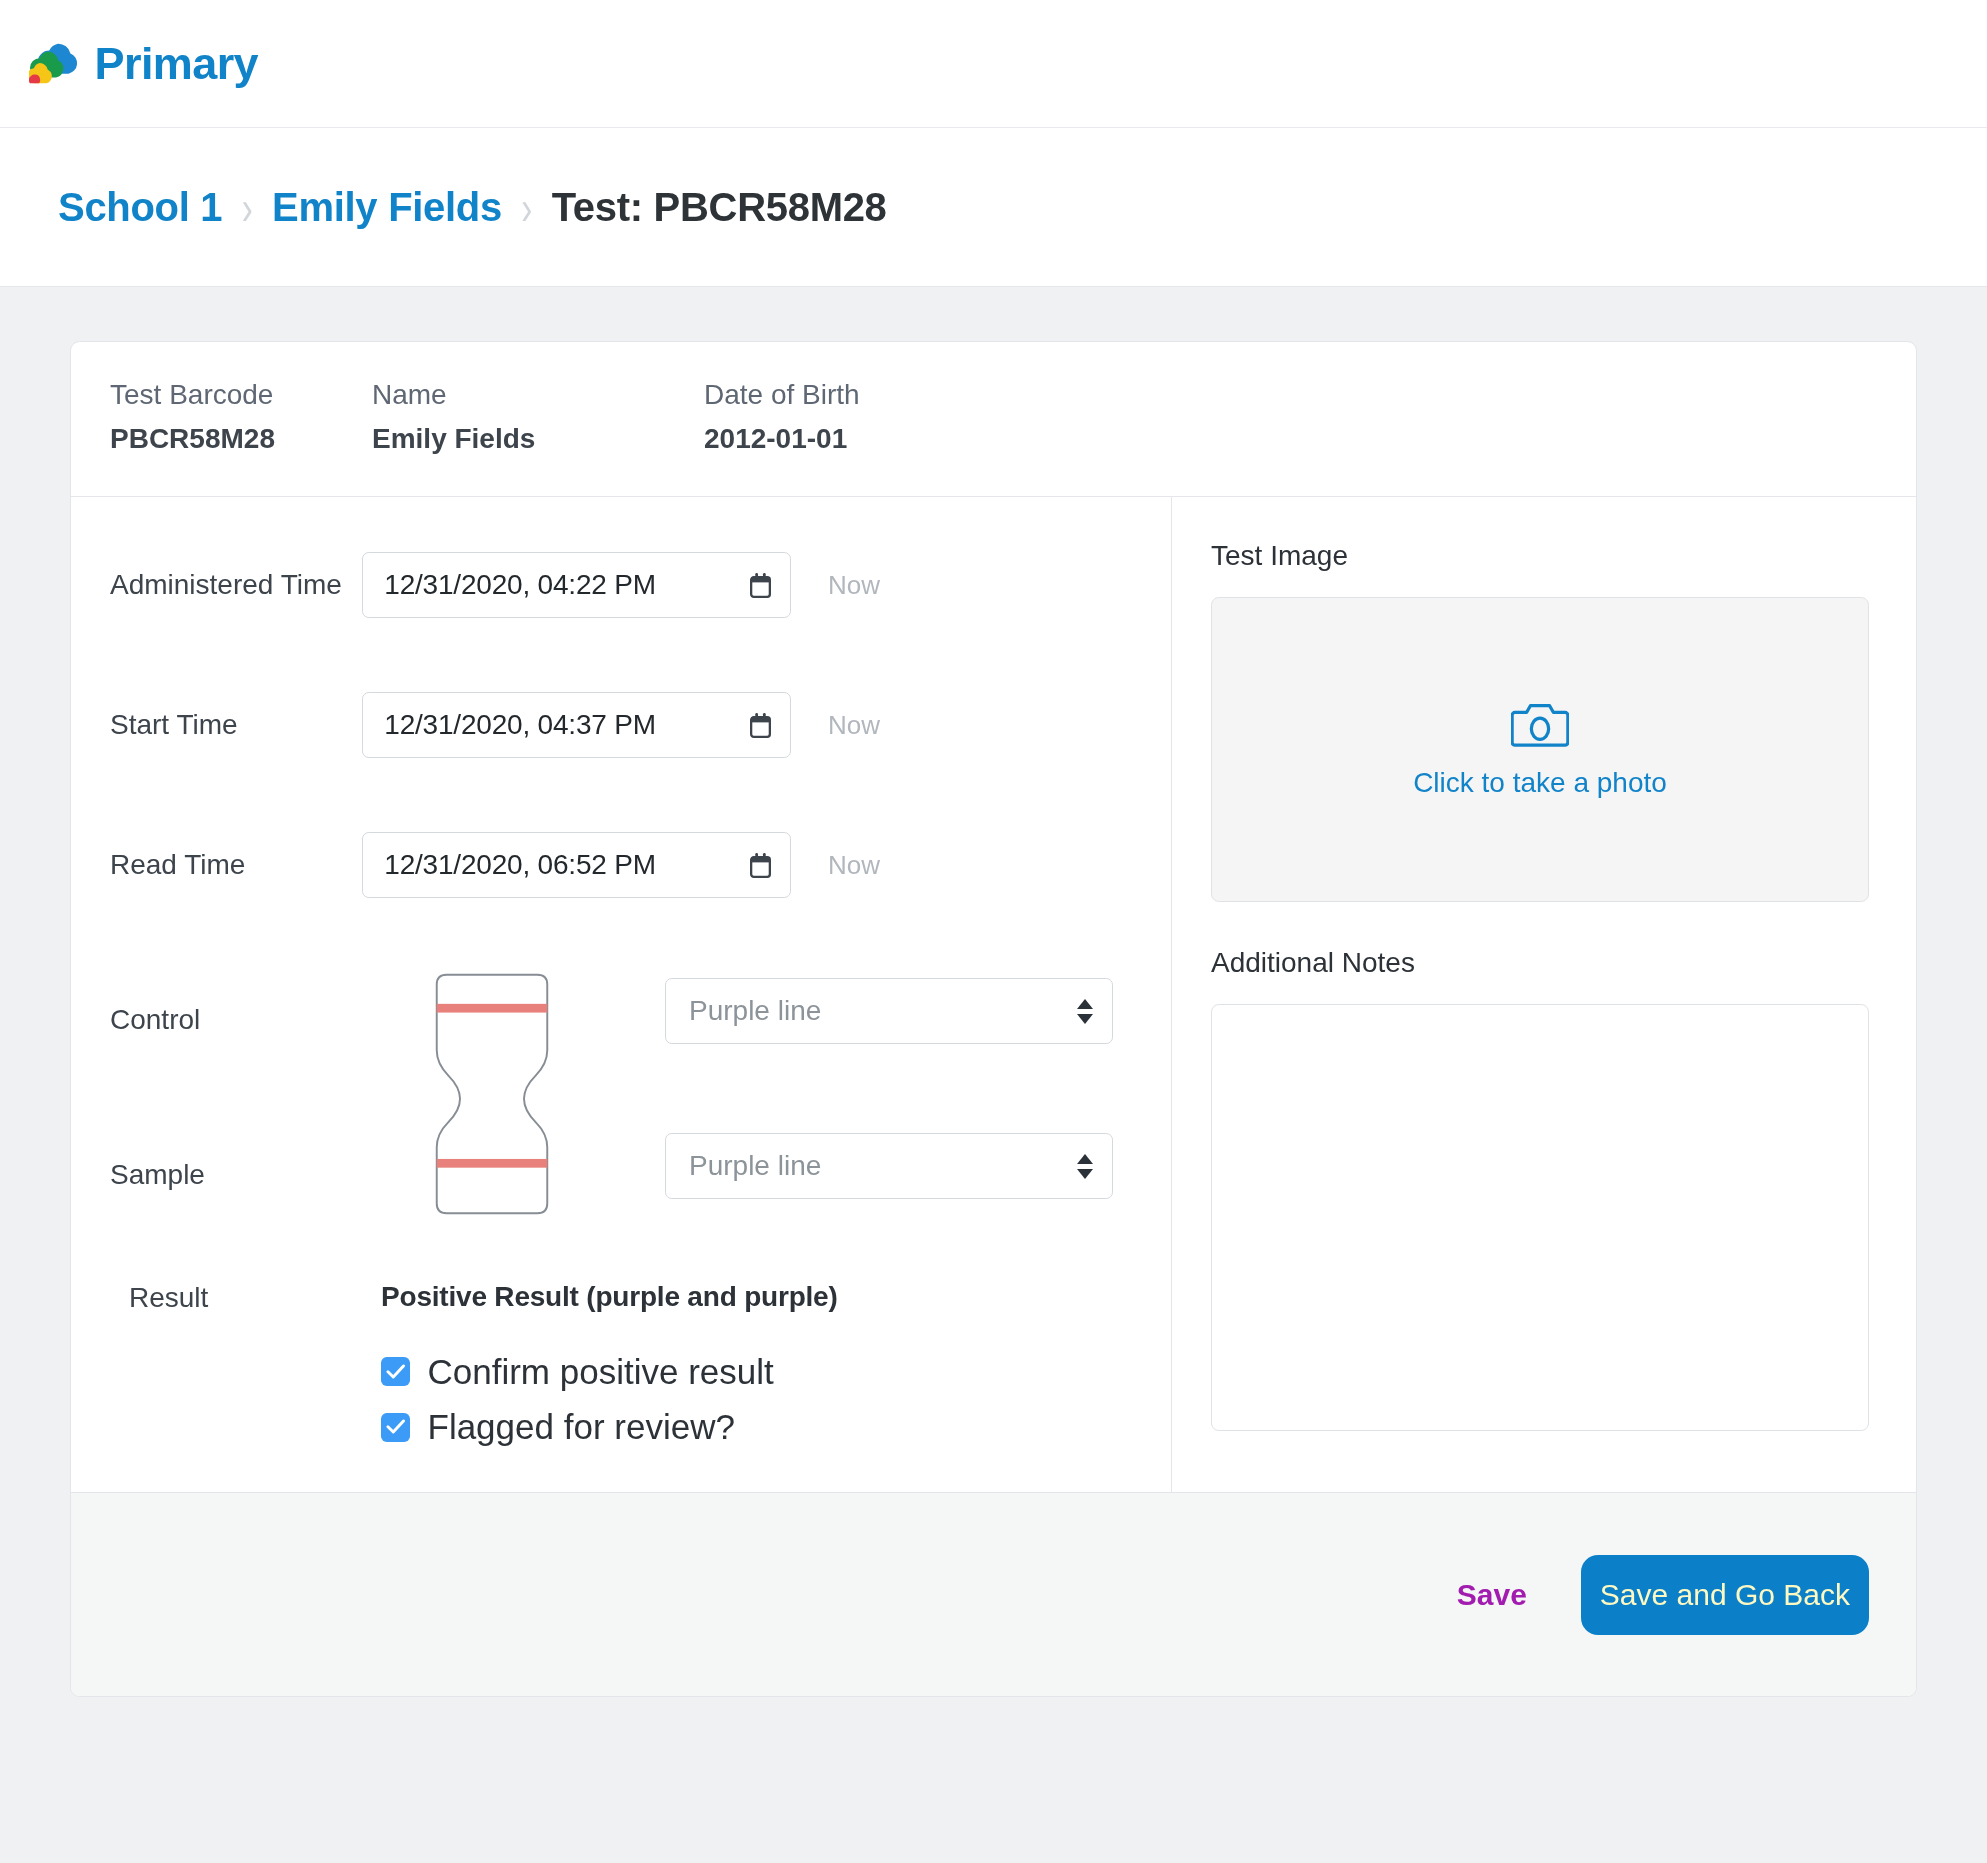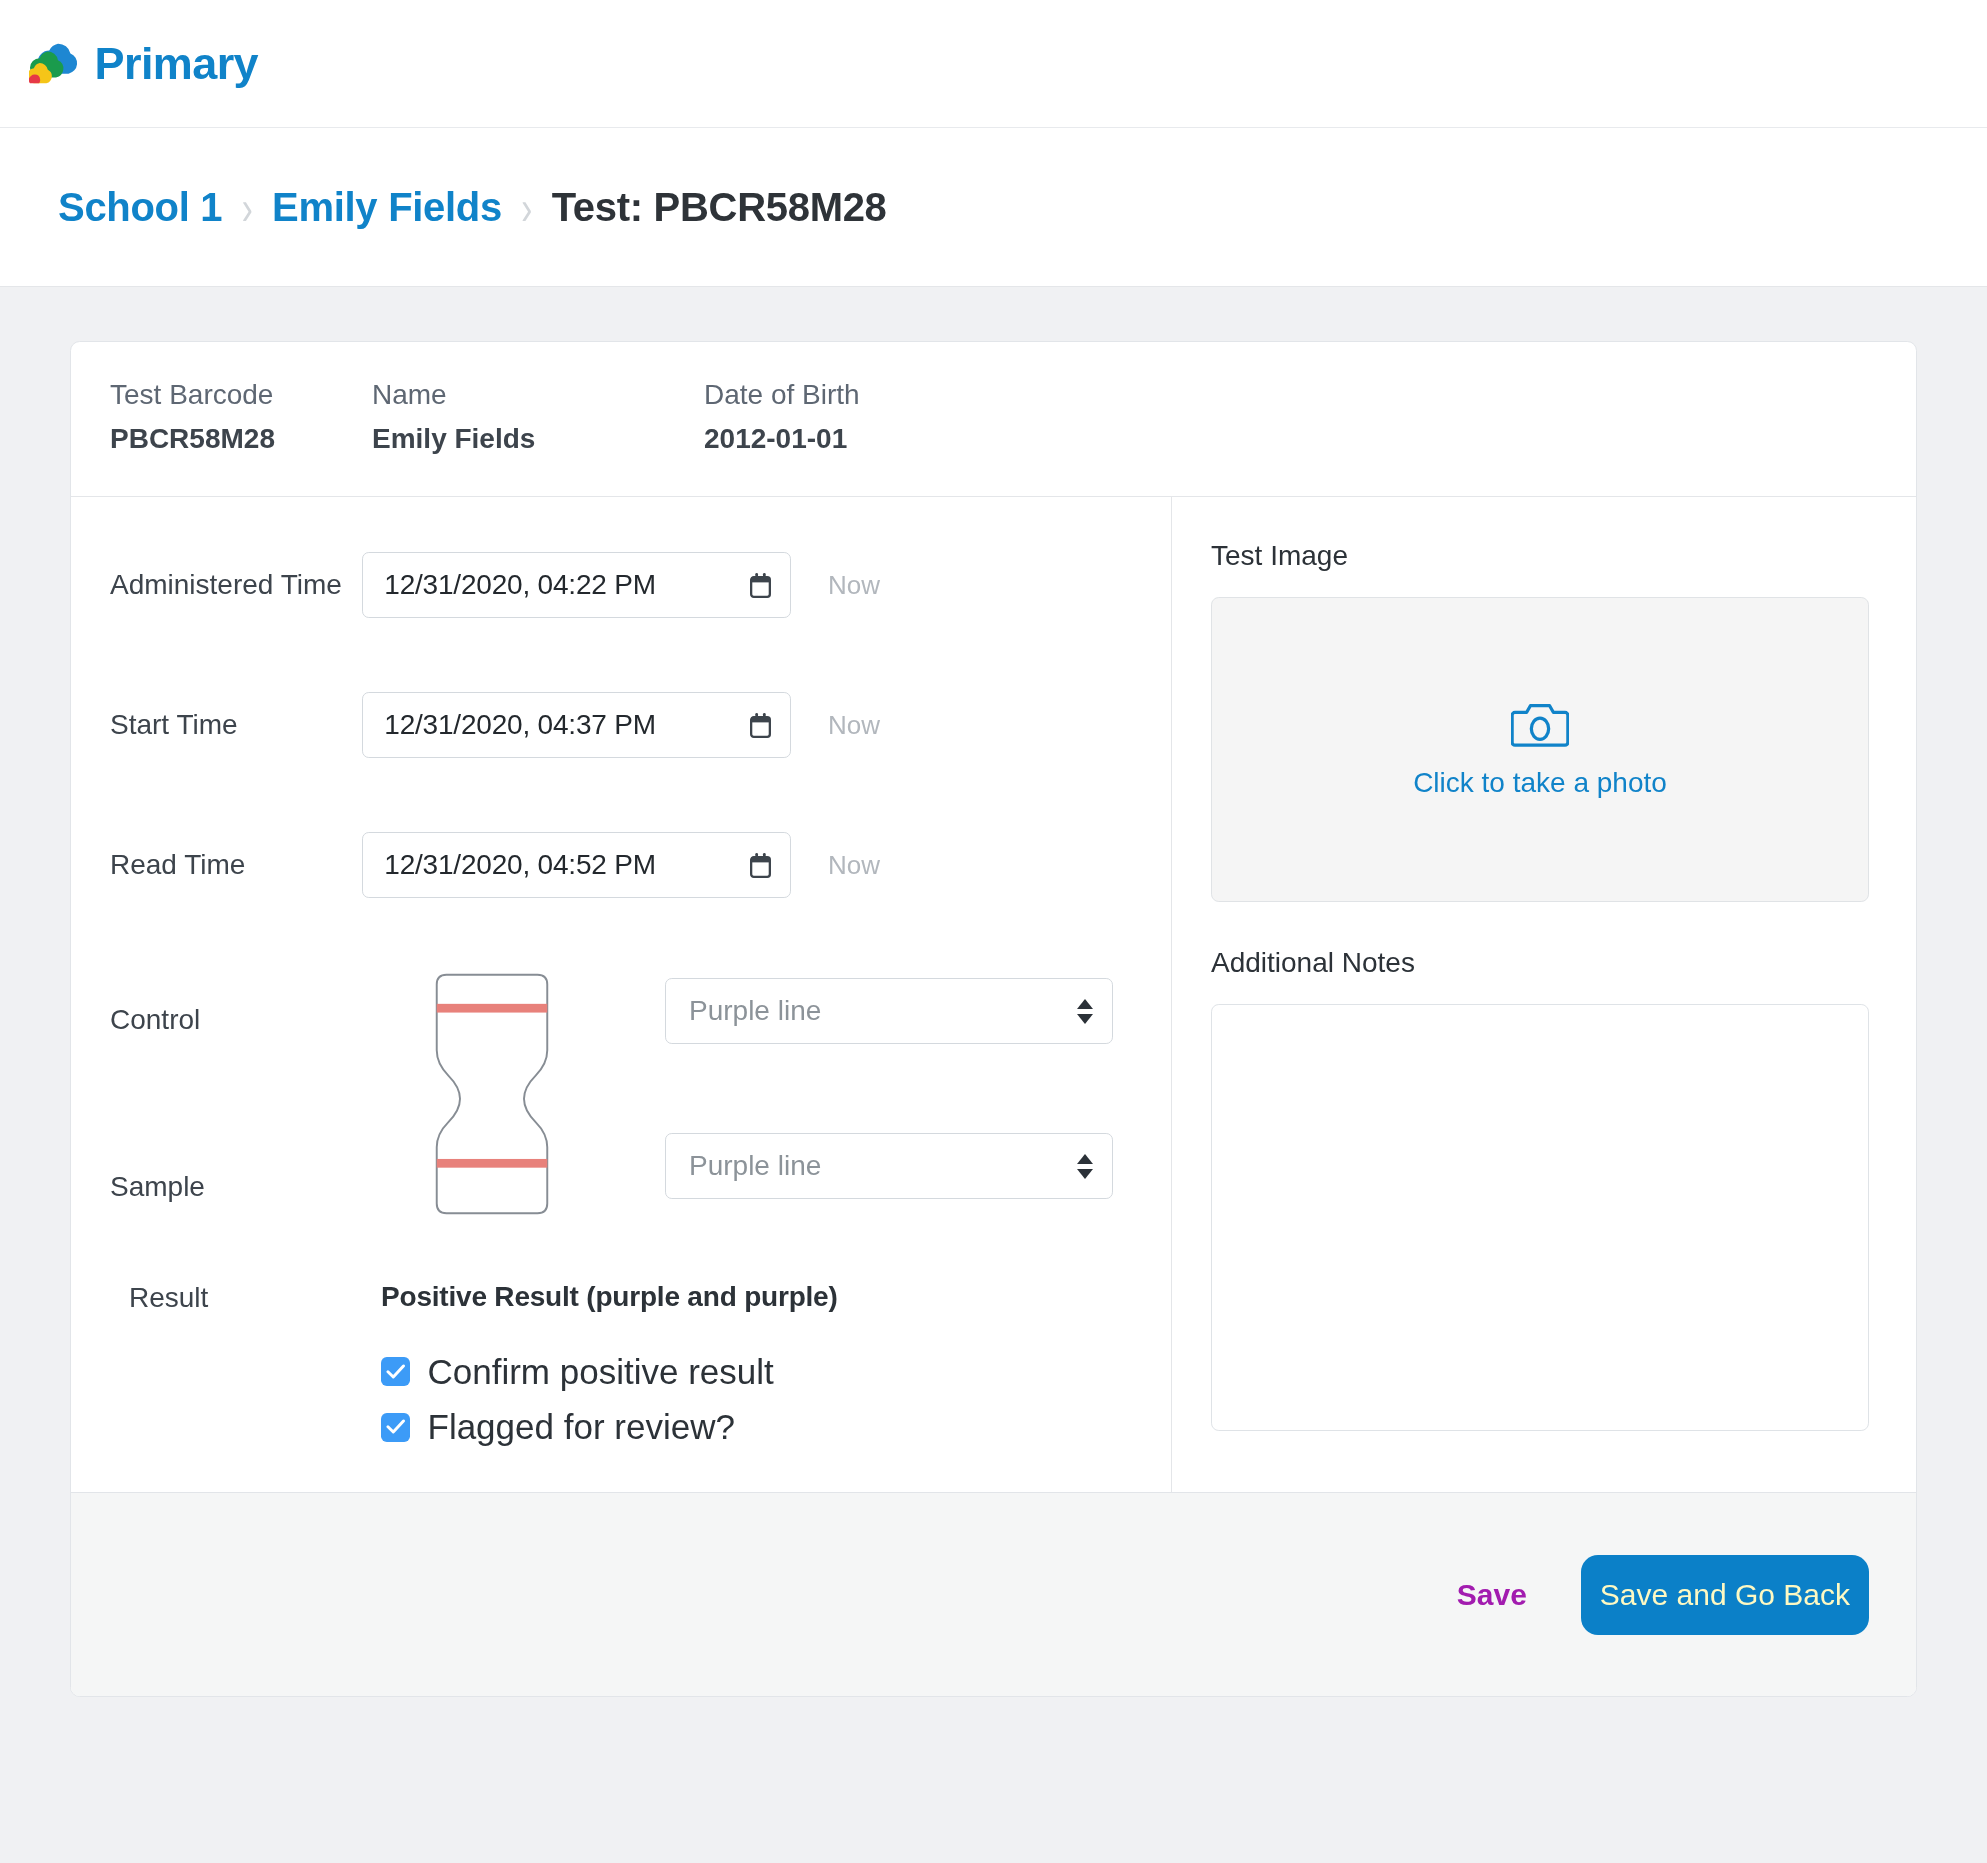--- a/index.html
+++ b/index.html
@@ -147,21 +147,21 @@
     margin-top: 56px;
     position: relative;
   }
   .strip-labels { width: 252px; flex: none; position: relative; }
   .strip-label {
     position: absolute;
     font-size: 28px;
     color: #3d444c;
   }
   .strip-label.control { top: 37px; }
-  .strip-label.sample  { top: 204px; }
+  .strip-label.sample  { top: 192px; }
 
   .cassette { width: 260px; flex: none; }
   .cassette svg { display: block; width: 260px; height: 254px; }
 
   .select-col {
     flex: 1;
     padding-left: 43px;
     display: flex;
     flex-direction: column;
     justify-content: space-between;
@@ -367,21 +367,21 @@
                 <rect x="14.4" y="1" width="2.6" height="6" rx="1.2" fill="#3d444c"></rect>
               </svg>
             </span>
           </div>
           <a class="now-link" href="#">Now</a>
         </div>
 
         <div class="form-row">
           <div class="row-label">Read Time</div>
           <div class="dt-field">
-            <span class="dt-value">12/31/2020, 04:52 PM</span>
+            <span class="dt-value">12/31/2020, 06:52 PM</span>
             <span>
               <svg class="cal-icon" viewBox="0 0 24 26">
                 <rect x="3" y="5" width="18" height="19" rx="2.5" fill="none" stroke="#3d444c" stroke-width="2.2"></rect>
                 <rect x="3" y="5" width="18" height="5" fill="#3d444c"></rect>
                 <rect x="7" y="1" width="2.6" height="6" rx="1.2" fill="#3d444c"></rect>
                 <rect x="14.4" y="1" width="2.6" height="6" rx="1.2" fill="#3d444c"></rect>
               </svg>
             </span>
           </div>
           <a class="now-link" href="#">Now</a>

